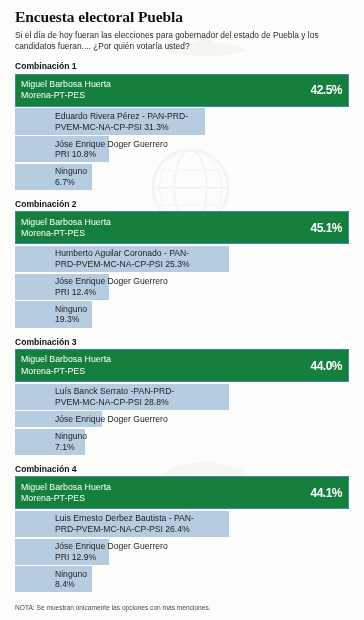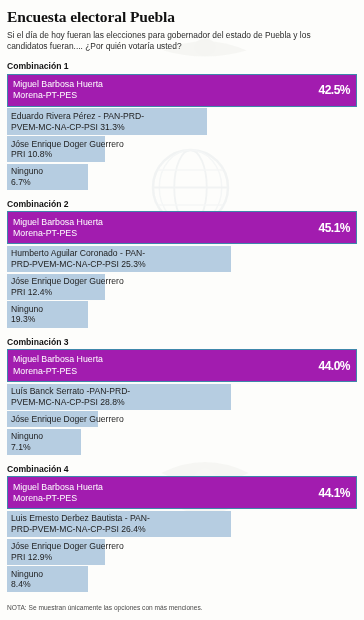--- a/index.html
+++ b/index.html
@@ -6,21 +6,21 @@
   html, body {
     width:364px; height:620px;
     background:#fdfdfb;
     font-family:"Liberation Sans", sans-serif;
     overflow:hidden;
   }
   #page {
     position:relative;
     width:364px; height:457px;
     background:#fdfdfb;
-    padding:0 7px;
+    padding:0 15px;
   }
 
   
   .watermark {
     position:absolute;
     left:128px; top:130px;
     width:125px; height:125px;
     opacity:0.55;
     pointer-events:none;
     z-index:0;
@@ -69,27 +69,28 @@
     left:0; top:0; bottom:0;
     z-index:0;
   }
   .bar-text {
     position:relative;
     z-index:1;
     font-size:8.6px;
     line-height:10.6px;
     color:#1d1d1d;
     padding:2.5px 4px 2.5px 4px;
+    margin-left:36px;
   }
   .bar-text b { font-weight:normal; }
 
   
   .leader {
     position:relative;
-    background:#a21caf;
+    background:#15803d;
     border:1px solid #3f87ab;
     height:33px;
     display:flex;
     align-items:center;
     justify-content:space-between;
     padding:0 6px 0 5px;
     margin-bottom:1.5px;
   }
   .leader-name {
     color:#ffffff;

